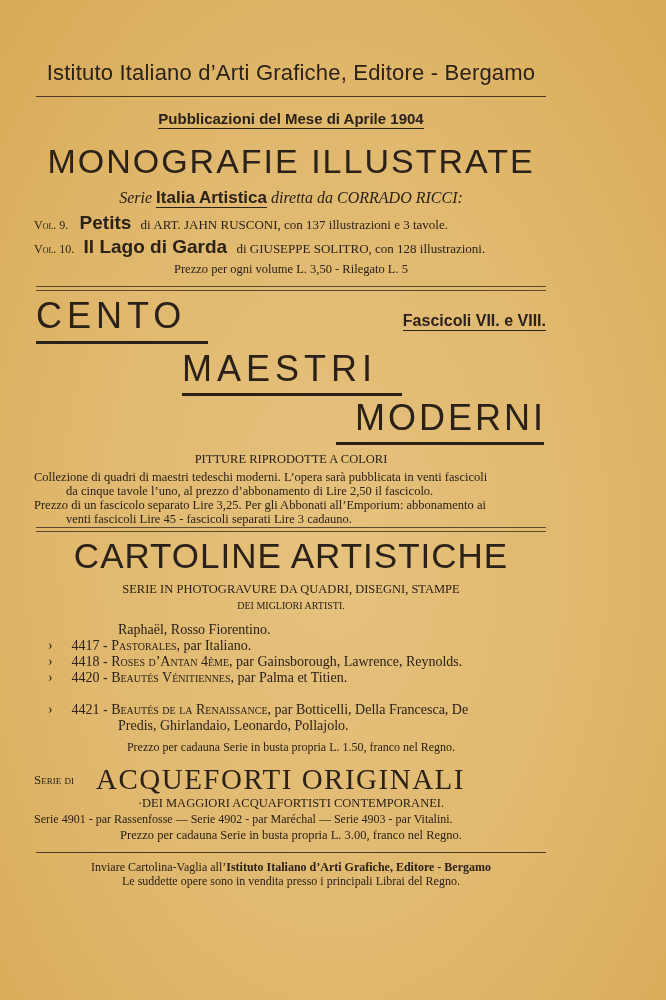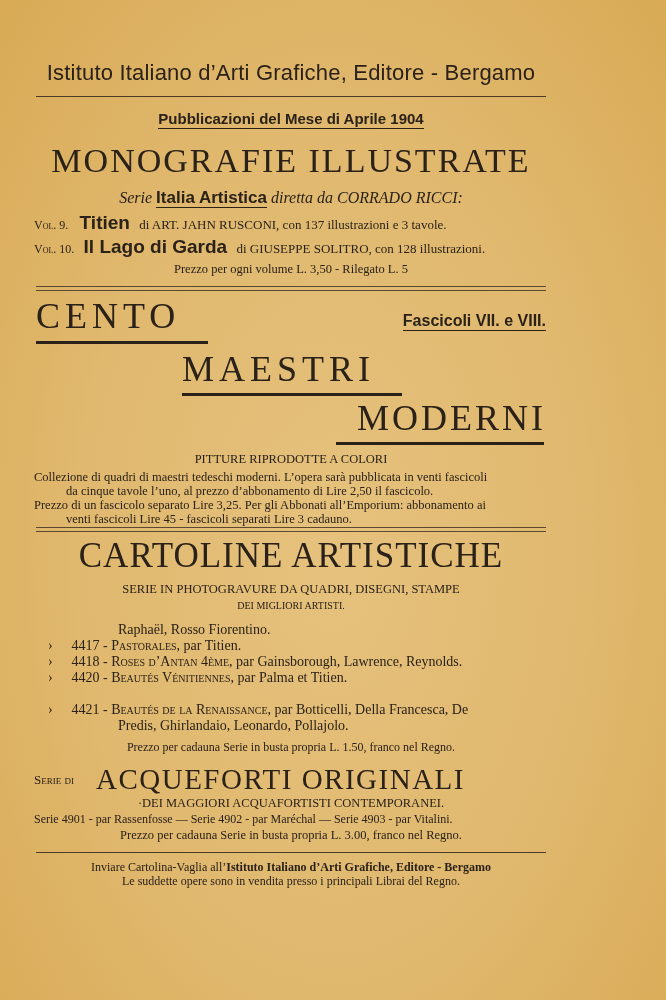--- a/index.html
+++ b/index.html
@@ -6,21 +6,21 @@
   body {
     width: 666px; height: 1000px; overflow: hidden;
     background: radial-gradient(ellipse at 50% 55%, #e6c27e 0%, #e0b86e 55%, #d8aa55 100%);
     font-family: "Liberation Serif", serif;
     color: #2a2118;
     position: relative;
   }
   .page { position: absolute; left: 36px; top: 0; width: 510px; }
   .abs { position: absolute; }
   .center { text-align: center; left: 0; width: 510px; }
-  .sans { font-family: Liberation Serif, serif; }
+  .sans { font-family: Liberation Sans, sans-serif; }
   .sansc { font-family: "Liberation Sans", sans-serif; }
   .rule { position: absolute; left: 0; width: 510px; border-top: 1px solid #4a3a26; }
   .dbl { position: absolute; left: 0; width: 510px; height: 3px; border-top: 1px solid #5a4830; border-bottom: 1px solid #5a4830; }
   .thick { position: absolute; border-top: 3px solid #2a2118; }
   .sc { font-variant: small-caps; }
   b { font-weight: bold; }
   .line { white-space: nowrap; }
 </style>
 </head>
 <body>
@@ -34,21 +34,21 @@
   </div>
 
   <div class="abs center sans line" style="top:142px;font-size:34px;letter-spacing:2px;">MONOGRAFIE ILLUSTRATE</div>
   <div class="abs center line" style="top:188px;font-size:16px;">
     <i>Serie</i>
     <b class="sansc" style="font-size:17px;border-bottom:1.5px solid #2a2118;">Italia Artistica</b>
     <i>diretta da CORRADO RICCI:</i>
   </div>
   <div class="abs line" style="top:212px;left:-2px;font-size:13px;">
     <span class="sc" style="font-size:12px;">Vol. 9.</span>
-    <b class="sansc" style="font-size:19px;margin:0 6px 0 8px;">Titien</b>
+    <b class="sansc" style="font-size:19px;margin:0 6px 0 8px;">Petits</b>
     <span>di ART. JAHN RUSCONI, con 137 illustrazioni e 3 tavole.</span>
   </div>
   <div class="abs line" style="top:236px;left:-2px;font-size:13px;">
     <span class="sc" style="font-size:12px;">Vol. 10.</span>
     <b class="sansc" style="font-size:19px;margin:0 6px 0 6px;">Il Lago di Garda</b>
     <span>di GIUSEPPE SOLITRO, con 128 illustrazioni.</span>
   </div>
   <div class="abs center line" style="top:262px;font-size:12.5px;">Prezzo per ogni volume L. 3,50 - Rilegato L. 5</div>
   <div class="dbl" style="top:286px;"></div>
 
@@ -68,21 +68,21 @@
 
   <div class="abs center sans line" style="top:536px;font-size:35px;letter-spacing:1px;">CARTOLINE ARTISTICHE</div>
   <div class="abs center line" style="top:582px;font-size:12.5px;">SERIE IN PHOTOGRAVURE DA QUADRI, DISEGNI, STAMPE</div>
   <div class="abs center line" style="top:600px;font-size:10px;">DEI MIGLIORI ARTISTI.</div>
 
   <div class="abs" style="top:622px;left:-2px;width:514px;font-size:14px;line-height:16px;">
     <div class="line" style="padding-left:84px;">Raphaël, Rosso Fiorentino.</div>
     <div class="line" style="padding-left:14px;">
       <span style="display:inline-block;width:20px;">›</span>
       <span>4417</span> -
-      <span class="sc">Pastorales</span><span>, par Titien.</span>
+      <span class="sc">Pastorales</span><span>, par Italiano.</span>
     </div>
     <div class="line" style="padding-left:14px;">
       <span style="display:inline-block;width:20px;">›</span>
       <span>4418</span> -
       <span class="sc">Roses d’Antan 4ème</span><span>, par Gainsborough, Lawrence, Reynolds.</span>
     </div>
     <div class="line" style="padding-left:14px;">
       <span style="display:inline-block;width:20px;">›</span>
       <span>4420</span> -
       <span class="sc">Beautés Vénitiennes</span><span>, par Palma et Titien.</span>

